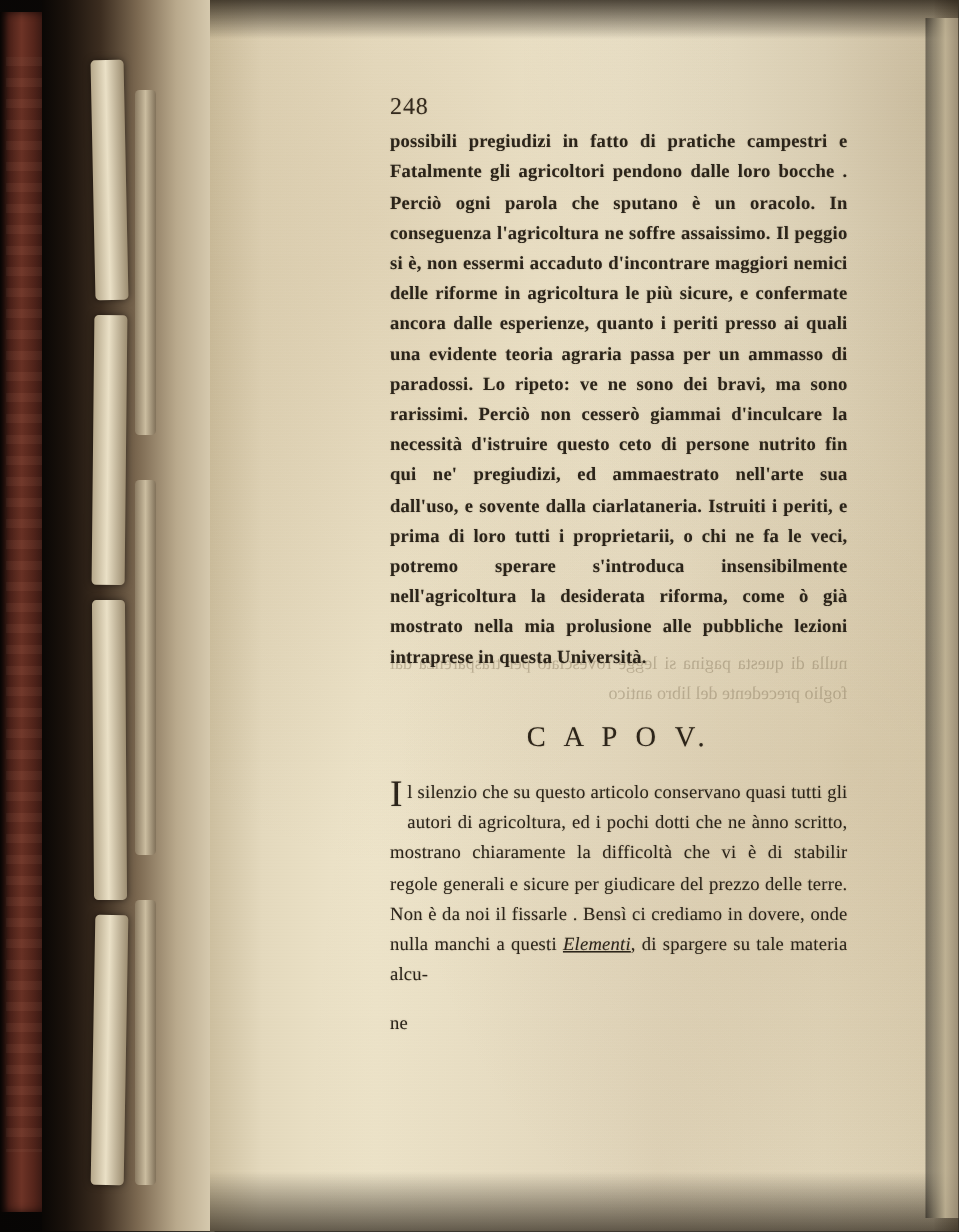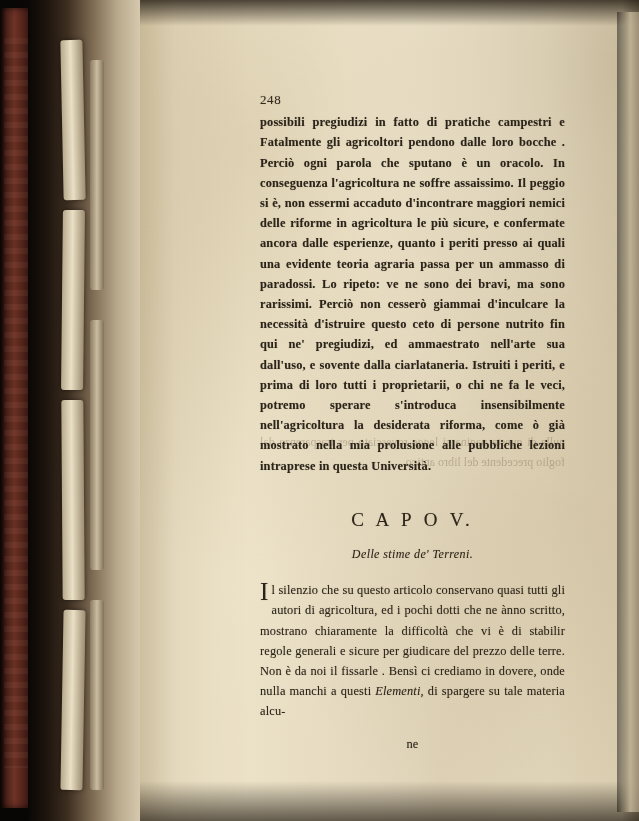--- a/index.html
+++ b/index.html
@@ -148,25 +148,24 @@
     width: 305px;
     color: #2a2319;
     font-family: "Liberation Serif", serif;
     font-size: 12.4px;
     line-height: 20.2px;
     text-align: justify;
     letter-spacing: .15px;
     text-shadow: 0 0 1px rgba(80,65,40,.35);
   }
   .folio {
-    font-size: 13px;
+    font-size: 16px;
     letter-spacing: .6px;
     margin-bottom: 2px;
     color: #33291d;
-    margin-top: 28px;
   }
   .para {
     margin: 0;
     text-align: justify;
     font-weight: bold;
   }
   .para.first { text-indent: 0; }
 
   .chapter-head {
     margin-top: 34px;
@@ -189,24 +188,24 @@
   }
   .dropcap {
     float: left;
     font-size: 25px;
     line-height: 22px;
     padding: 0 3px 0 0;
     margin-top: 1px;
     font-family: "Liberation Serif", serif;
   }
   .tail {
-    text-align: center;
+    text-align: left;
     margin-top: 0;
   }
-  .it { font-style: italic; }
+  .it { font-style: italic; text-decoration: underline; }
 
   
   .ghost {
     position: absolute;
     left: 120px;
     top: 432px;
     width: 305px;
     font-size: 12px;
     line-height: 20px;
     color: rgba(120,104,78,.38);
@@ -248,21 +247,20 @@
   <div class="page">
     <div class="page-edge-right"></div>
 
     <div class="ghost">nulla di questa pagina si legge rovesciato per trasparenza dal foglio precedente del libro antico</div>
 
     <div class="textblock">
       <div class="folio">248</div>
       <p class="para first">possibili pregiudizi in fatto di pratiche campestri e Fatalmente gli agricoltori pendono dalle loro bocche . Perciò ogni parola che sputano è un oracolo. In conseguenza l'agricoltura ne soffre assaissimo. Il peggio si è, non essermi accaduto d'incontrare maggiori nemici delle riforme in agricoltura le più sicure, e confermate ancora dalle esperienze, quanto i periti presso ai quali una evidente teoria agraria passa per un ammasso di paradossi. Lo ripeto: ve ne sono dei bravi, ma sono rarissimi. Perciò non cesserò giammai d'inculcare la necessità d'istruire questo ceto di persone nutrito fin qui ne' pregiudizi, ed ammaestrato nell'arte sua dall'uso, e sovente dalla ciarlataneria. Istruiti i periti, e prima di loro tutti i proprietarii, o chi ne fa le veci, potremo sperare s'introduca insensibilmente nell'agricoltura la desiderata riforma, come ò già mostrato nella mia prolusione alle pubbliche lezioni intraprese in questa Università.</p>
 
       <div class="chapter-head">C A P O  V.</div>
-      <div class="chapter-sub">Delle stime de' Terreni.</div>
 
       <p class="body2"><span class="dropcap">I</span><span>l silenzio che su questo articolo conservano quasi tutti gli autori di agricoltura, ed i pochi dotti che ne ànno scritto, mostrano chiaramente la difficoltà che vi è di stabilir regole generali e sicure per giudicare del prezzo delle terre. Non è da noi il fissarle . Bensì ci crediamo in dovere, onde nulla manchi a questi</span> <span class="it">Elementi</span><span>, di spargere su tale materia alcu-</span></p>
 
       <p class="tail">ne</p>
     </div>
 
     <div class="grain"></div>
   </div>
 
   <div class="page-top-dark"></div>

